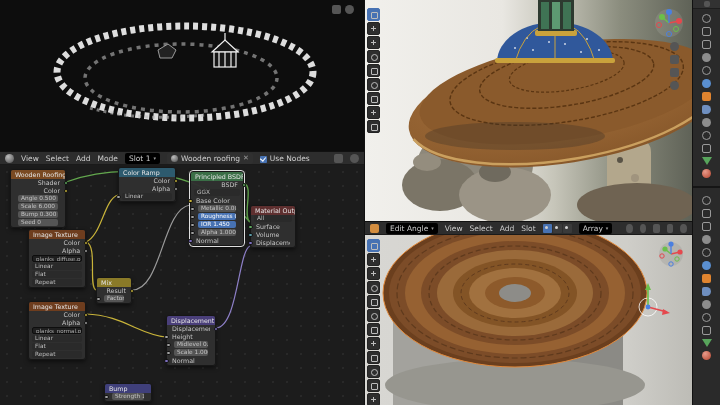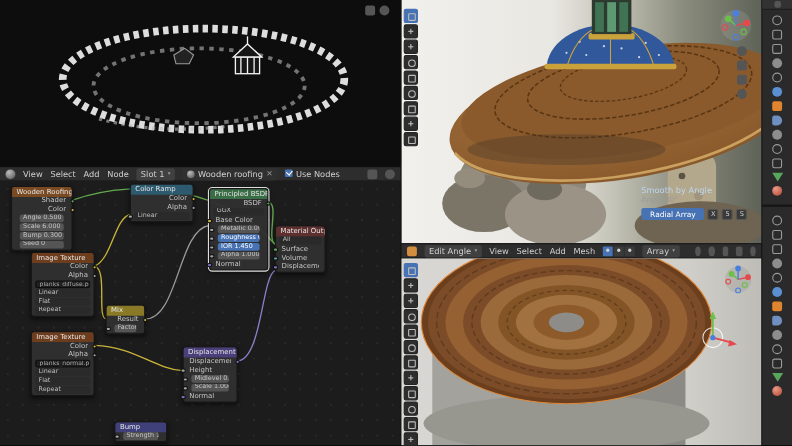--- a/index.html
+++ b/index.html
@@ -6,21 +6,21 @@
   *{box-sizing:border-box;}
   .app{position:relative;width:720px;height:405px;background:#111;font-family:"DejaVu Sans",sans-serif;overflow:hidden;color:#c8c8c8;}
 
   
   .panel{position:absolute;overflow:hidden;}
   .ed-header{position:absolute;display:flex;align-items:center;gap:7px;background:#2d2d2d;border-bottom:1px solid #1a1a1a;font-size:7.5px;color:#cfcfcf;padding:0 5px;white-space:nowrap;}
   .menu-item{cursor:default;}
   .hicon{display:inline-block;width:9px;height:9px;border-radius:2px;background:#555;position:relative;flex:0 0 auto;}
   .hicon.sphere{border-radius:50%;background:radial-gradient(circle at 35% 30%,#bdbdbd,#4c4c4c);}
   .hicon.cube{background:#d38d3f;}
-  .dd{background:#404040;border-radius:2px;padding:1px 4px;display:inline-flex;align-items:center;gap:3px;}
+  .dd{background:#000000;border-radius:2px;padding:1px 4px;display:inline-flex;align-items:center;gap:3px;}
   .dd .car{font-size:5px;color:#9a9a9a;}
   .chip{background:#303030;border-radius:2px;padding:1px 4px;display:inline-flex;align-items:center;gap:3px;}
   .xbtn{color:#9a9a9a;font-size:7px;}
   .chk{width:7px;height:7px;border-radius:1px;background:#4772b3;display:inline-block;margin-right:3px;position:relative;}
   .chk:after{content:"";position:absolute;left:1.5px;top:0.5px;width:3px;height:4px;border:solid #fff;border-width:0 1.2px 1.2px 0;transform:rotate(40deg);}
   .spacer{flex:1;}
 
   
   .node-canvas{position:absolute;left:0;top:165px;width:364px;height:240px;background:#1c1c1c;background-image:radial-gradient(circle,#292929 0.7px,transparent 0.9px);background-size:14px 14px;overflow:hidden;}
   .node{position:absolute;background:rgba(48,48,48,0.96);border:1px solid #161616;border-radius:3px;font-size:6.3px;color:#c5c5c5;box-shadow:0 2px 4px rgba(0,0,0,.5);}
@@ -105,31 +105,31 @@
       <span class="ricon"></span>
       <span class="ricon round"></span>
     </div>
   </div>
 
   <div class="ed-header" style="left:0;top:152px;width:364px;height:13px;">
     <span class="hicon sphere"></span>
     <span class="menu-item">View</span>
     <span class="menu-item">Select</span>
     <span class="menu-item">Add</span>
-    <span class="menu-item">Node</span>
+    <span class="menu-item">Mode</span>
     <span class="dd">
         <span>Slot 1</span>
         <span class="car">▾</span>
       </span>
     <span class="chip">
       <span class="hicon sphere" style="width:7px;height:7px;"></span>
       <span>Wooden roofing</span>
       <span class="xbtn">✕</span>
     </span>
-    <span style="display:inline-flex;align-items:flex-start;">
+    <span style="display:inline-flex;align-items:flex-end;">
       <span class="chk"></span>
       <span>Use Nodes</span>
     </span>
     <span class="spacer"></span>
     <span class="ricon"></span>
     <span class="ricon round"></span>
   </div>
 
   <div class="node-canvas">
     <svg width="364" height="240" style="position:absolute;left:0;top:0;">
@@ -430,42 +430,32 @@
     </svg>
     
     <div style="position:absolute;right:13px;top:42px;display:flex;flex-direction:column;gap:4px;">
       <span class="ricon round"></span>
       <span class="ricon"></span>
       <span class="ricon"></span>
       <span class="ricon round"></span>
     </div>
 
     
-    <div class="hud" style="left:218px;top:168px;">
-      <div class="l1">Smooth by Angle</div>
-      <div class="l2">Angle 30°</div>
-      <div class="row">
-        <span class="btn-blue">Radial Array</span>
-        <span class="btn-sm">X</span>
-        <span class="btn-sm">5</span>
-        <span class="btn-sm">S</span>
-      </div>
-    </div>
   </div>
 
   <div class="ed-header" style="left:365px;top:222px;width:327px;height:13px;">
     <span class="hicon cube"></span>
     <span class="dd">
         <span>Edit Angle</span>
         <span class="car">▾</span>
       </span>
     <span class="menu-item">View</span>
     <span class="menu-item">Select</span>
     <span class="menu-item">Add</span>
-    <span class="menu-item">Mesh</span>
+    <span class="menu-item">Slot</span>
     <span class="selmode">
       <span class="sm active"></span>
       <span class="sm"></span>
       <span class="sm"></span>
     </span>
     <span class="dd">
         <span>Array</span>
         <span class="car">▾</span>
       </span>
     <span class="spacer"></span>

